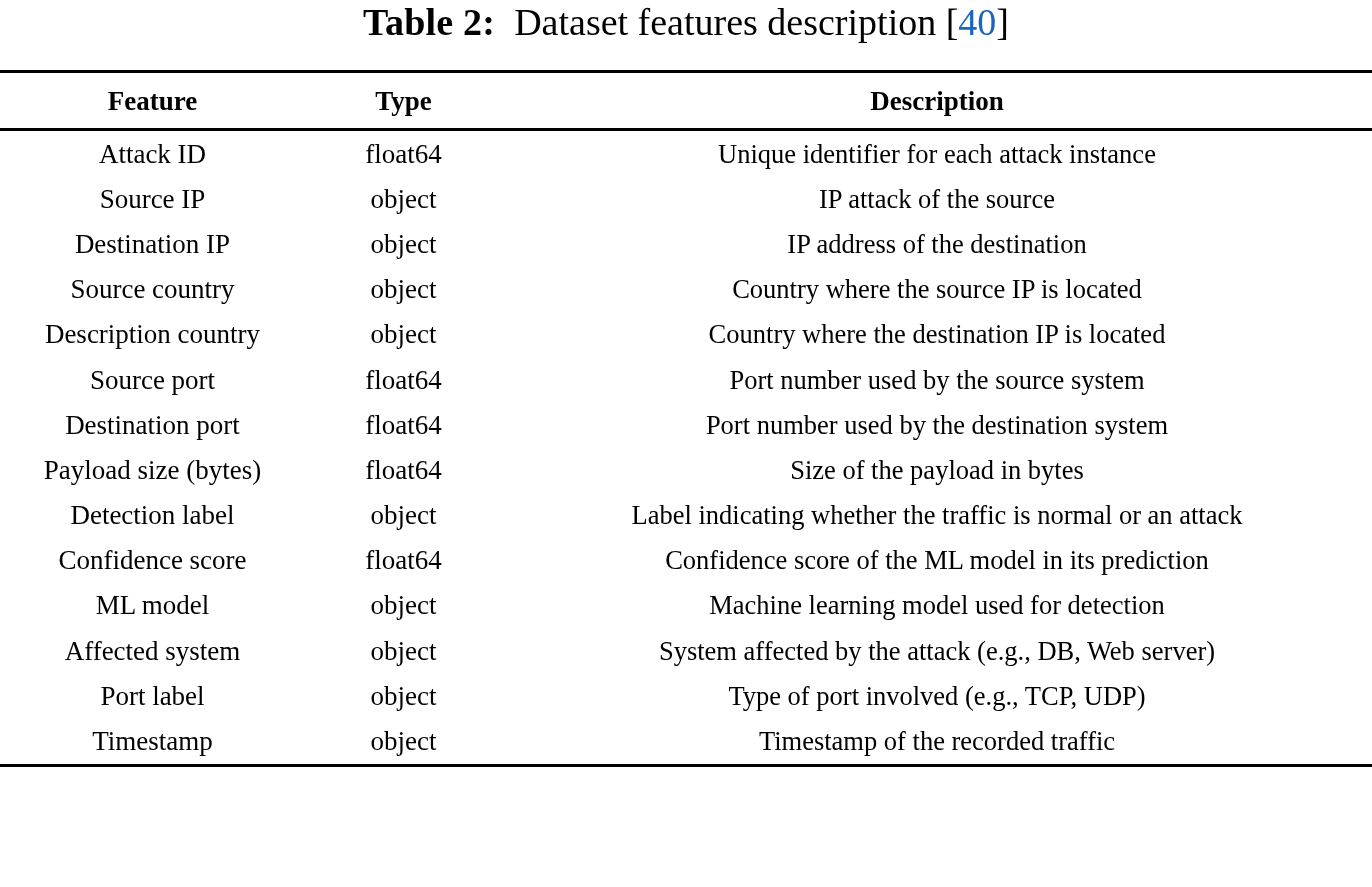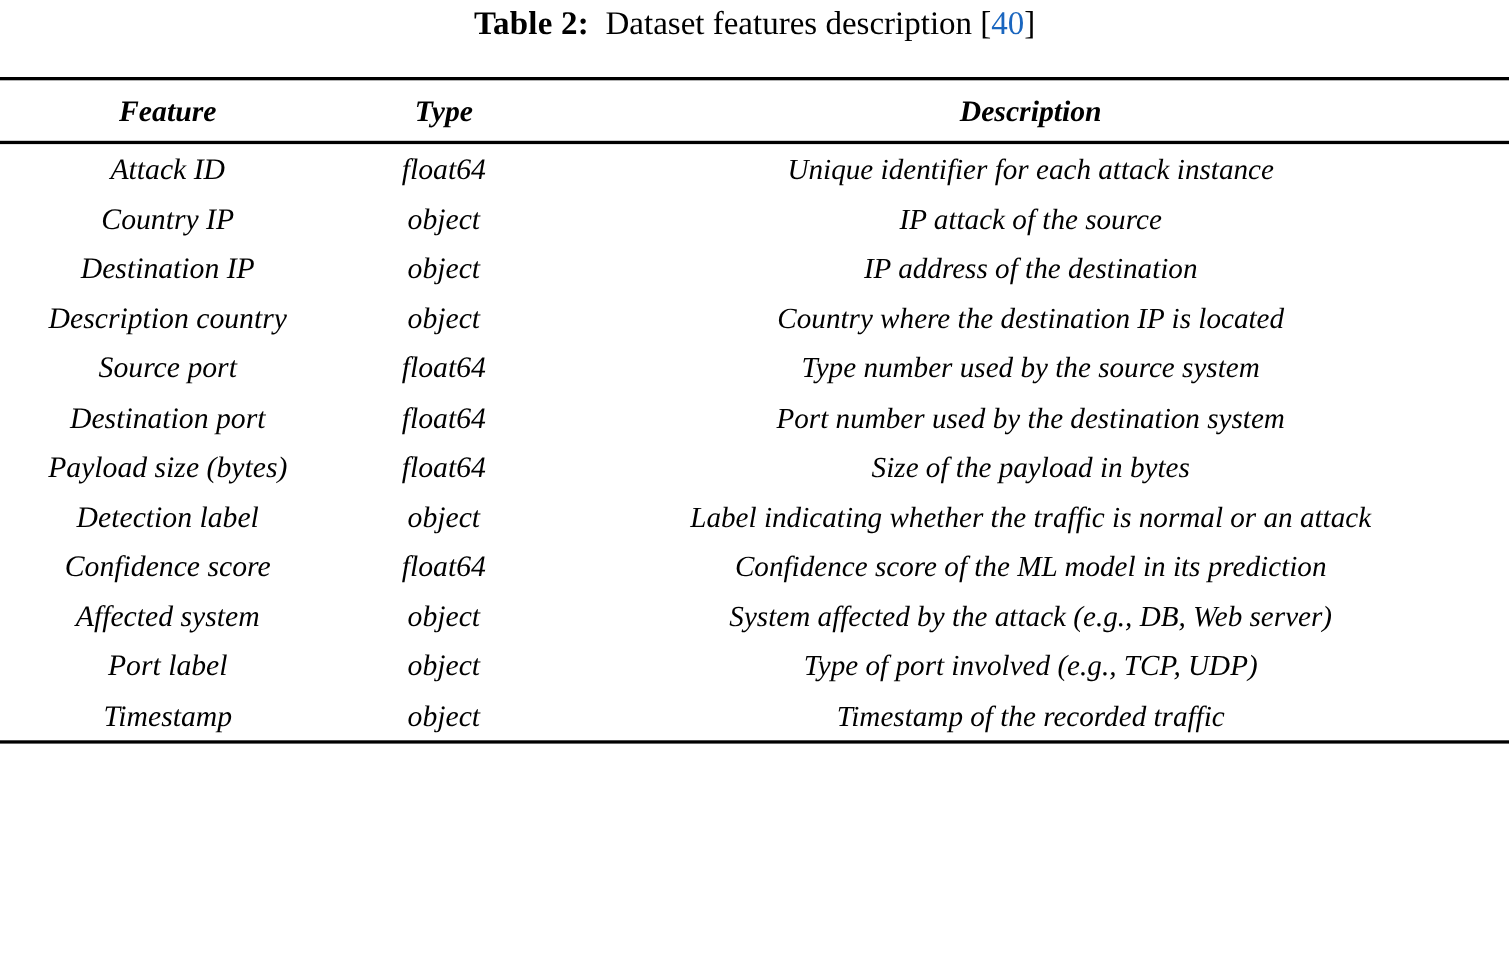--- a/index.html
+++ b/index.html
@@ -23,21 +23,21 @@
     box-sizing: border-box;
   }
 
   
   .caption {
     position: absolute;
     top: 2px;
     left: 0;
     width: 1372px;
     text-align: center;
-    font-size: 30px;
+    font-size: 38px;
     line-height: 40px;
     white-space: nowrap;
   }
   .caption .cap-label {
     font-weight: bold;
     letter-spacing: 0.2px;
   }
   .caption .cap-text {
     font-weight: normal;
   }
@@ -49,21 +49,20 @@
     font-weight: normal;
     color: #1a66bf;
   }
 
   
   .table-wrap {
     position: absolute;
     top: 70px;
     left: 0;
     width: 1292px;
-    font-style: italic;
   }
 
   .rule-top {
     width: 1372px;
     height: 3px;
     background: #000000;
   }
   .rule-mid {
     width: 1372px;
     height: 3px;
@@ -144,58 +143,68 @@
         <col class="c-type">
         <col class="c-desc">
       </colgroup>
       <tbody id="table-body">
           <tr>
             <td class="cell-feature">Attack ID</td>
             <td class="cell-type">float64</td>
             <td class="cell-desc">Unique identifier for each attack instance</td>
           </tr>
           <tr>
-            <td class="cell-feature">Country IP</td>
+            <td class="cell-feature">Source IP</td>
             <td class="cell-type">object</td>
             <td class="cell-desc">IP attack of the source</td>
           </tr>
           <tr>
             <td class="cell-feature">Destination IP</td>
             <td class="cell-type">object</td>
             <td class="cell-desc">IP address of the destination</td>
           </tr>
           <tr>
+            <td class="cell-feature">Source country</td>
+            <td class="cell-type">object</td>
+            <td class="cell-desc">Country where the source IP is located</td>
+          </tr>
+          <tr>
             <td class="cell-feature">Description country</td>
             <td class="cell-type">object</td>
             <td class="cell-desc">Country where the destination IP is located</td>
           </tr>
           <tr>
             <td class="cell-feature">Source port</td>
             <td class="cell-type">float64</td>
-            <td class="cell-desc">Type number used by the source system</td>
+            <td class="cell-desc">Port number used by the source system</td>
           </tr>
           <tr>
             <td class="cell-feature">Destination port</td>
             <td class="cell-type">float64</td>
             <td class="cell-desc">Port number used by the destination system</td>
           </tr>
           <tr>
             <td class="cell-feature">Payload size (bytes)</td>
             <td class="cell-type">float64</td>
             <td class="cell-desc">Size of the payload in bytes</td>
           </tr>
           <tr>
             <td class="cell-feature">Detection label</td>
             <td class="cell-type">object</td>
             <td class="cell-desc">Label indicating whether the traffic is normal or an attack</td>
           </tr>
           <tr>
             <td class="cell-feature">Confidence score</td>
             <td class="cell-type">float64</td>
             <td class="cell-desc">Confidence score of the ML model in its prediction</td>
+          </tr>
+          <tr>
+            <td class="cell-feature">ML model</td>
+            <td class="cell-type">object</td>
+            <td class="cell-desc">Machine learning model used for detection</td>
           </tr>
           <tr>
             <td class="cell-feature">Affected system</td>
             <td class="cell-type">object</td>
             <td class="cell-desc">System affected by the attack (e.g., DB, Web server)</td>
           </tr>
           <tr>
             <td class="cell-feature">Port label</td>
             <td class="cell-type">object</td>
             <td class="cell-desc">Type of port involved (e.g., TCP, UDP)</td>

